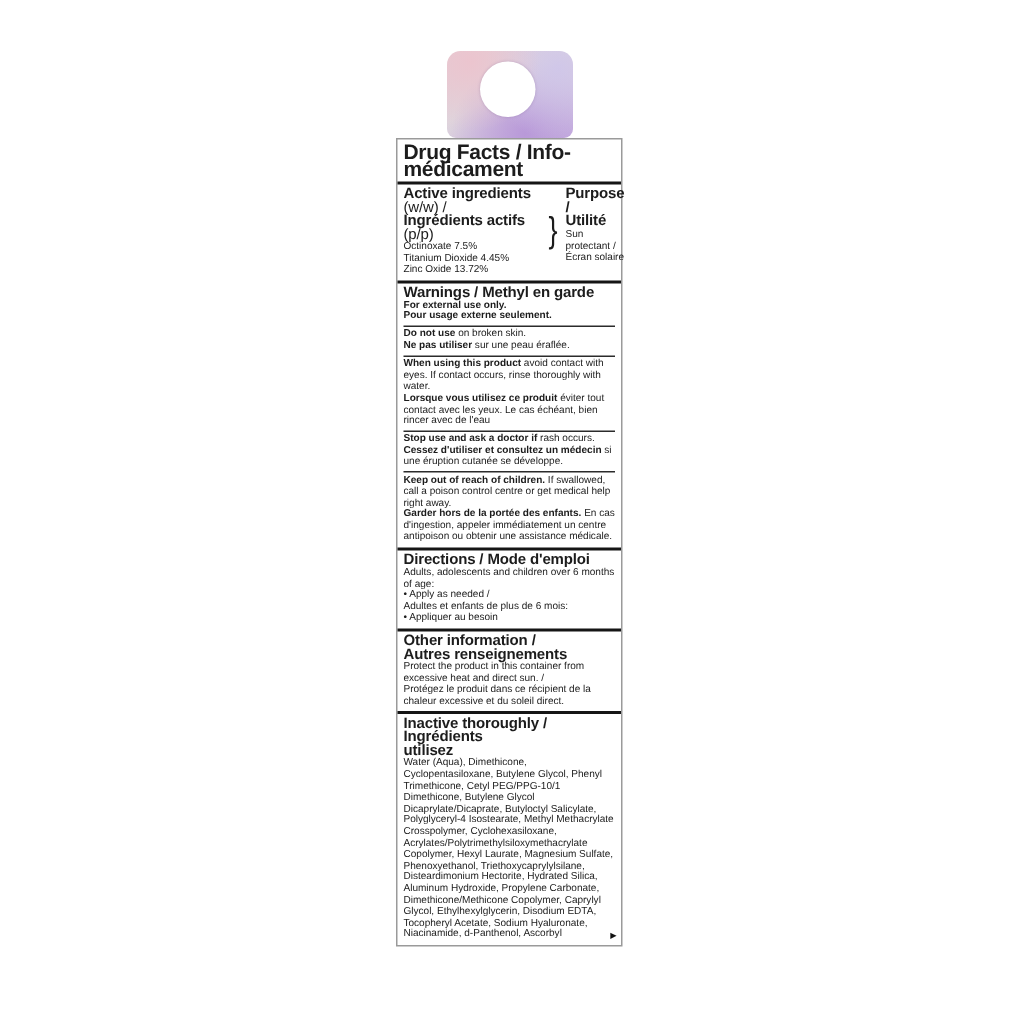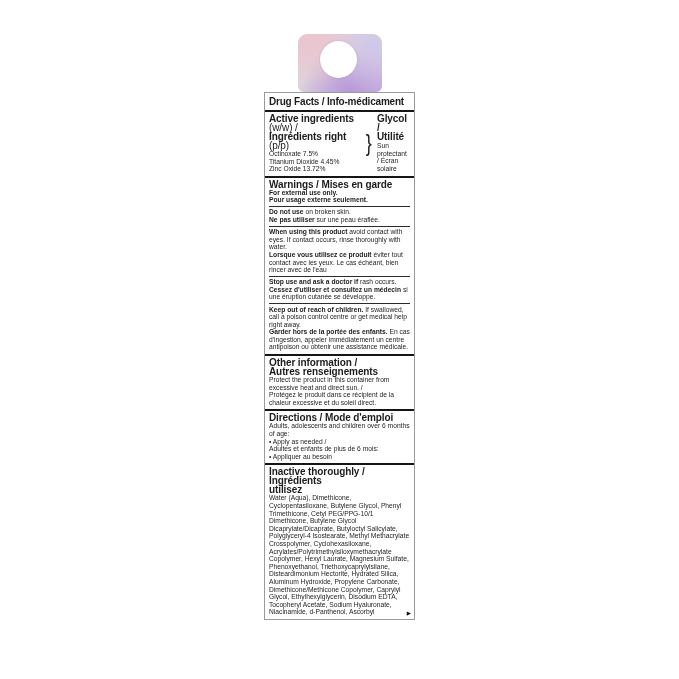--- a/index.html
+++ b/index.html
@@ -21,21 +21,21 @@
   .hang-tab-hole{
     position:absolute;left:22px;top:7px;width:37px;height:37px;border-radius:50%;
     background:#ffffff;box-shadow:0 0 2px rgba(120,90,140,.35);
   }
   
   .label-box{
     position:absolute;left:264px;top:92px;width:151px;box-sizing:border-box;
     background:#ffffff;border:1px solid #9a9a9a;
   }
   .lbl-title{
-    font-size:10px;font-weight:bold;letter-spacing:-.2px;line-height:11px;
+    font-size:14px;font-weight:bold;letter-spacing:-.2px;line-height:11px;
     padding:3px 4px;
   }
   .section{border-top:2px solid #151515;padding:2px 4px 3px 4px;}
   .sec-h{font-size:10px;font-weight:bold;line-height:9px;letter-spacing:-.1px;}
   .body-txt,.body-p{font-size:6.7px;line-height:7.6px;}
   .body-p{margin:0;}
   .reg{font-weight:normal;}
   b{font-weight:bold;}
   
   .act-row{display:flex;align-items:stretch;}
@@ -62,36 +62,36 @@
   <div class="hang-tab-hole"></div>
 </div>
 
 <div class="label-box">
 
   <div class="lbl-title">Drug Facts / Info-médicament</div>
 
   <div class="section">
     <div class="act-row">
       <div class="act-left">
-        <div class="sec-h"><span>Active ingredients</span><span class="reg"> (w/w) /</span><br><span>Ingrédients right</span><span class="reg"> (p/p)</span></div>
+        <div class="sec-h"><span>Active ingredients</span><span class="reg"> (w/w) /</span><br><span>Ingrédients actifs</span><span class="reg"> (p/p)</span></div>
         <div class="body-txt">Octinoxate 7.5%</div>
         <div class="body-txt">Titanium Dioxide 4.45%</div>
         <div class="body-txt">Zinc Oxide 13.72%</div>
       </div>
       <div class="act-brace">}</div>
       <div class="act-right">
-        <div class="sec-h"><span>Glycol /</span><br><span>Utilité</span></div>
+        <div class="sec-h"><span>Purpose /</span><br><span>Utilité</span></div>
         <div class="body-txt">Sun protectant / Écran solaire</div>
       </div>
     </div>
   </div>
 
 
   <div class="section">
-    <div class="sec-h">Warnings / Mises en garde</div>
+    <div class="sec-h">Warnings / Methyl en garde</div>
     <div class="wblock">
       <p class="body-p"><b>For external use only.</b><span></span></p>
       <p class="body-p"><b>Pour usage externe seulement.</b><span></span></p>
     </div>
     <div class="wblock">
       <p class="body-p"><b>Do not use</b><span> on broken skin.</span></p>
       <p class="body-p"><b>Ne pas utiliser</b><span> sur une peau éraflée.</span></p>
     </div>
     <div class="wblock">
       <p class="body-p"><b>When using this product</b><span> avoid contact with eyes. If contact occurs, rinse thoroughly with water.</span></p>
@@ -101,31 +101,31 @@
       <p class="body-p"><b>Stop use and ask a doctor if</b><span> rash occurs.</span></p>
       <p class="body-p"><b>Cessez d'utiliser et consultez un médecin</b><span> si une éruption cutanée se développe.</span></p>
     </div>
     <div class="wblock">
       <p class="body-p"><b>Keep out of reach of children.</b><span> If swallowed, call a poison control centre or get medical help right away.</span></p>
       <p class="body-p"><b>Garder hors de la portée des enfants.</b><span> En cas d'ingestion, appeler immédiatement un centre antipoison ou obtenir une assistance médicale.</span></p>
     </div>
   </div>
 
   <div class="section">
-    <div class="sec-h"><span>Other information /</span><br><span>Autres renseignements</span></div>
-    <div class="body-txt">Protect the product in this container from excessive heat and direct sun. /</div>
-    <div class="body-txt">Protégez le produit dans ce récipient de la chaleur excessive et du soleil direct.</div>
-  </div>
-
-  <div class="section">
     <div class="sec-h">Directions / Mode d'emploi</div>
     <div class="body-txt">Adults, adolescents and children over 6 months of age:</div>
     <div class="body-txt">• Apply as needed /</div>
     <div class="body-txt">Adultes et enfants de plus de 6 mois:</div>
     <div class="body-txt">• Appliquer au besoin</div>
+  </div>
+
+  <div class="section">
+    <div class="sec-h"><span>Other information /</span><br><span>Autres renseignements</span></div>
+    <div class="body-txt">Protect the product in this container from excessive heat and direct sun. /</div>
+    <div class="body-txt">Protégez le produit dans ce récipient de la chaleur excessive et du soleil direct.</div>
   </div>
 
   <div class="section inactive-sec">
     <div class="sec-h"><span>Inactive thoroughly / Ingrédients</span><br><span>utilisez</span></div>
     <div class="body-txt">Water (Aqua), Dimethicone, Cyclopentasiloxane, Butylene Glycol, Phenyl Trimethicone, Cetyl PEG/PPG-10/1 Dimethicone, Butylene Glycol Dicaprylate/Dicaprate, Butyloctyl Salicylate, Polyglyceryl-4 Isostearate, Methyl Methacrylate Crosspolymer, Cyclohexasiloxane, Acrylates/Polytrimethylsiloxymethacrylate Copolymer, Hexyl Laurate, Magnesium Sulfate, Phenoxyethanol, Triethoxycaprylylsilane, Disteardimonium Hectorite, Hydrated Silica, Aluminum Hydroxide, Propylene Carbonate, Dimethicone/Methicone Copolymer, Caprylyl Glycol, Ethylhexylglycerin, Disodium EDTA, Tocopheryl Acetate, Sodium Hyaluronate, Niacinamide, d-Panthenol, Ascorbyl</div>
     <span class="cont-arrow">▶</span>
   </div>
 
 </div>
 

